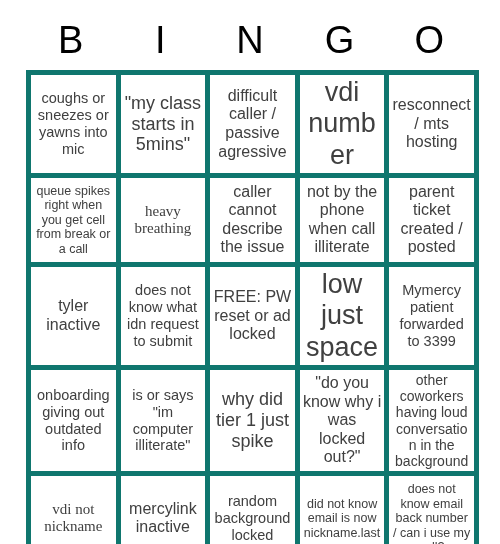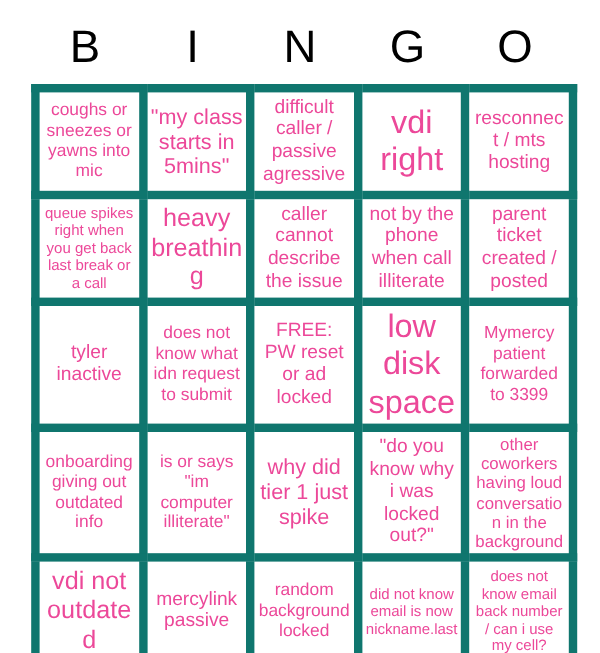--- a/index.html
+++ b/index.html
@@ -45,37 +45,37 @@
 
   
   #grid {
     width: 448px;
     border-collapse: collapse;
     table-layout: fixed;
   }
   #grid td {
     width: 89.6px;
     height: 89px;
-    border: 7px solid #0f766e;
+    border: 5px solid #0f766e;
     text-align: center;
     vertical-align: middle;
-    color: #ec4899;
+    color: #404040;
     padding: 2px 3px;
     box-sizing: border-box;
     overflow: hidden;
     word-wrap: break-word;
   }
   .cell-text {
     display: block;
     line-height: 1.16;
   }
 
   
   .fs-xxl { font-size: 27px; }
-  .fs-xl  { font-size: 21px; }
+  .fs-xl  { font-size: 15px; font-family: Liberation Serif, serif; }
   .fs-l   { font-size: 18px; }
   .fs-m   { font-size: 16px; }
   .fs-s   { font-size: 14.5px; }
   .fs-xs  { font-size: 12.5px; }
   .fs-xxs { font-size: 14px; }
 </style>
 </head>
 <body>
 
 <div id="card">
@@ -94,29 +94,29 @@
         <td>
             <span class="cell-text fs-s">coughs or sneezes or yawns into mic</span>
           </td>
         <td>
             <span class="cell-text fs-l">"my class starts in 5mins"</span>
           </td>
         <td>
             <span class="cell-text fs-m">difficult caller / passive agressive</span>
           </td>
         <td>
-            <span class="cell-text fs-xxl">vdi right</span>
+            <span class="cell-text fs-xxl">vdi number</span>
           </td>
         <td>
             <span class="cell-text fs-m">resconnect / mts hosting</span>
           </td>
       </tr>
       <tr>
         <td>
-            <span class="cell-text fs-xs">queue spikes right when you get back last break or a call</span>
+            <span class="cell-text fs-xs">queue spikes right when you get cell from break or a call</span>
           </td>
         <td>
             <span class="cell-text fs-xl">heavy breathing</span>
           </td>
         <td>
             <span class="cell-text fs-m">caller cannot describe the issue</span>
           </td>
         <td>
             <span class="cell-text fs-m">not by the phone when call illiterate</span>
           </td>
@@ -128,21 +128,21 @@
         <td>
             <span class="cell-text fs-m">tyler inactive</span>
           </td>
         <td>
             <span class="cell-text fs-s">does not know what idn request to submit</span>
           </td>
         <td>
             <span class="cell-text fs-m">FREE: PW reset or ad locked</span>
           </td>
         <td>
-            <span class="cell-text fs-xxl">low disk space</span>
+            <span class="cell-text fs-xxl">low just space</span>
           </td>
         <td>
             <span class="cell-text fs-s">Mymercy patient forwarded to 3399</span>
           </td>
       </tr>
       <tr>
         <td>
             <span class="cell-text fs-s">onboarding giving out outdated info</span>
           </td>
         <td>
@@ -153,24 +153,24 @@
           </td>
         <td>
             <span class="cell-text fs-m">"do you know why i was locked out?"</span>
           </td>
         <td>
             <span class="cell-text fs-xxs">other coworkers having loud conversation in the background</span>
           </td>
       </tr>
       <tr>
         <td>
-            <span class="cell-text fs-xl">vdi not outdated</span>
+            <span class="cell-text fs-xl">vdi not nickname</span>
           </td>
         <td>
-            <span class="cell-text fs-m">mercylink passive</span>
+            <span class="cell-text fs-m">mercylink inactive</span>
           </td>
         <td>
             <span class="cell-text fs-s">random background locked</span>
           </td>
         <td>
             <span class="cell-text fs-xs">did not know email is now nickname.last</span>
           </td>
         <td>
             <span class="cell-text fs-xs">does not know email back number / can i use my cell?</span>
           </td>

